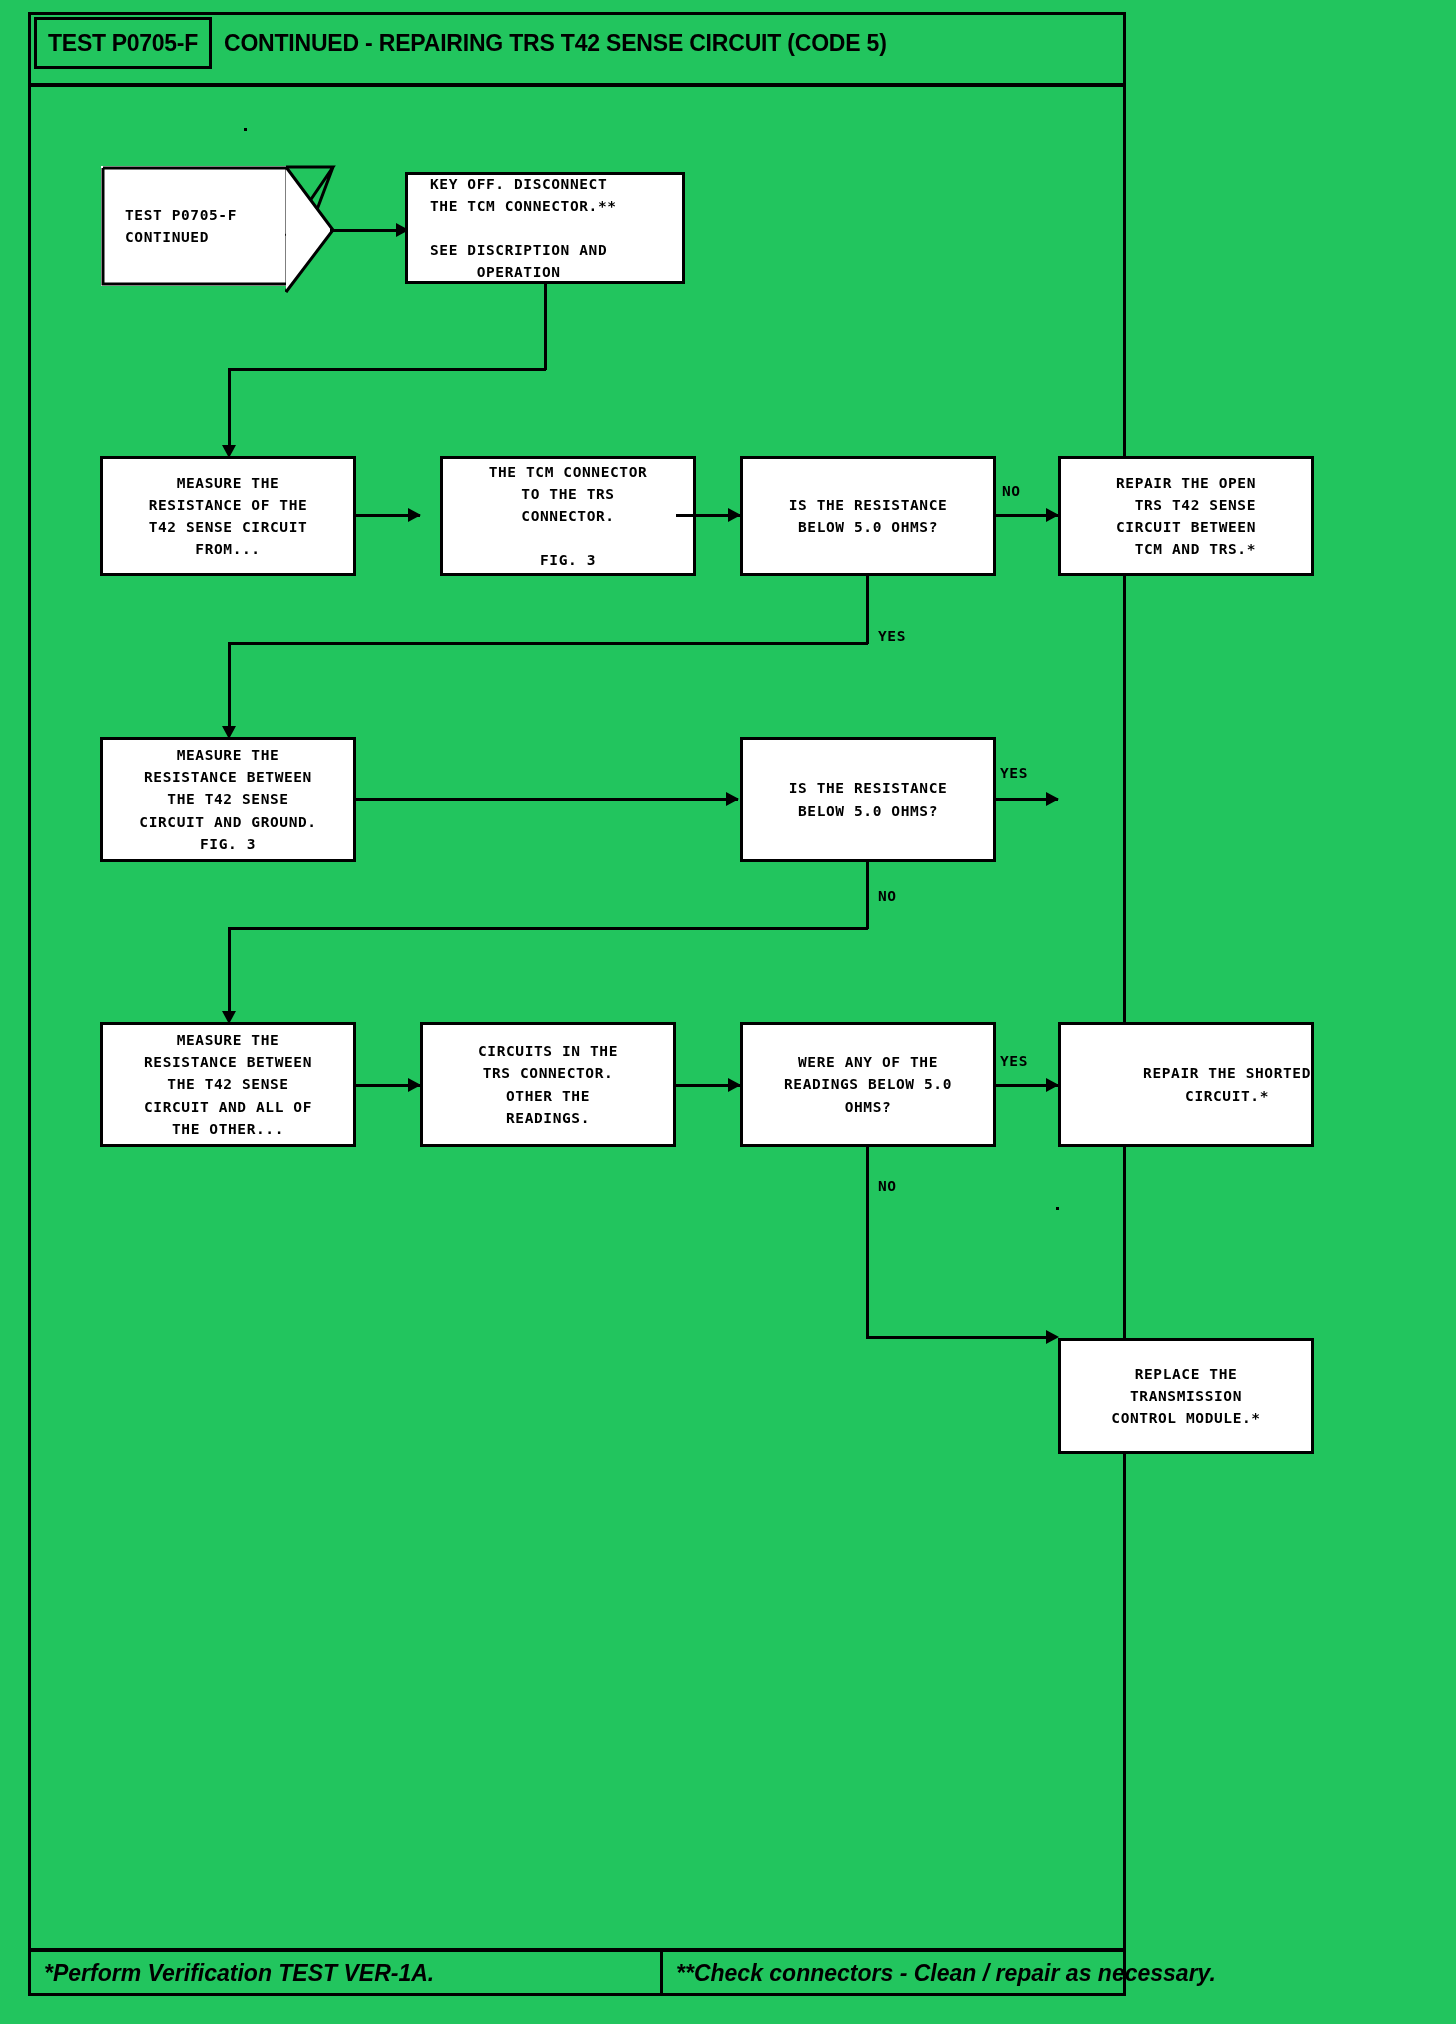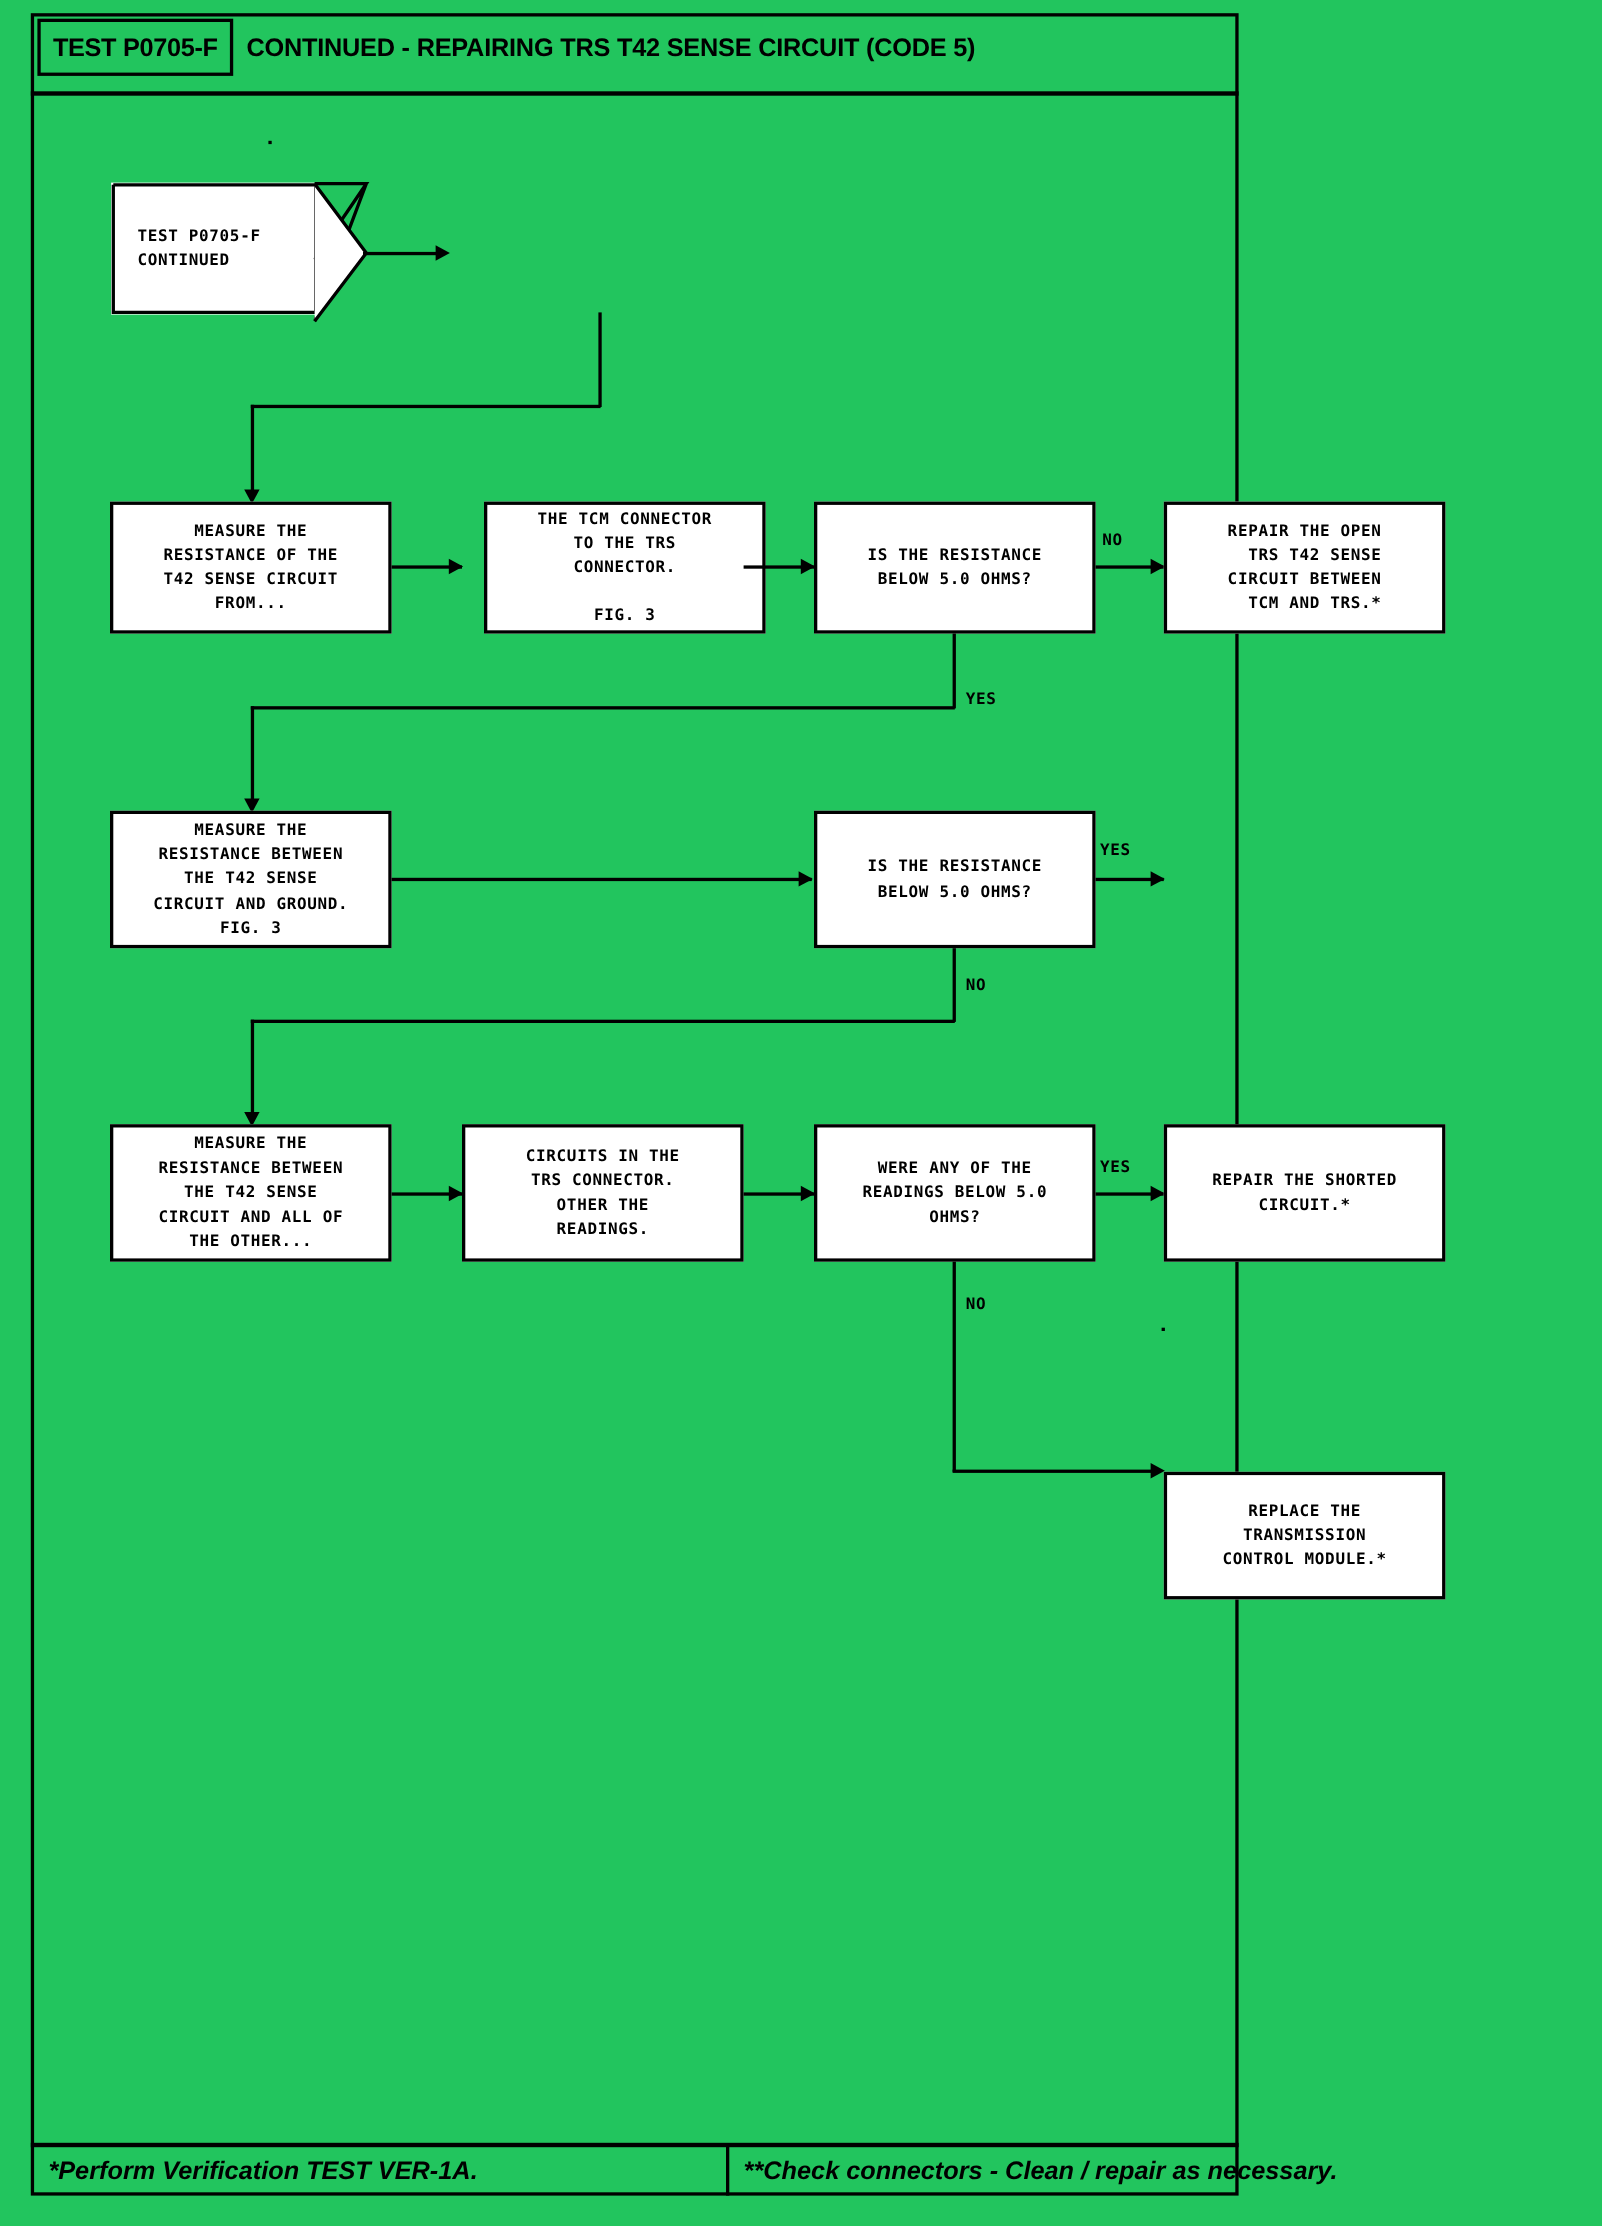--- a/index.html
+++ b/index.html
@@ -180,20 +180,27 @@
   </div>
 
   <svg style="position:absolute;left:285px;top:158px;width:80px;height:142px;">
     <polyline points="1,9 48,9 1,78 48,9 1,134" fill="none" stroke="#000" stroke-width="3"></polyline>
     <polyline points="1,9 48,72 1,134" fill="#fff" stroke="#000" stroke-width="3"></polyline>
   </svg>
 
   <div class="conn h" style="left:330px;top:229px;width:72px;"></div>
   <div class="arrowhead right" style="left:396px;top:223px;"></div>
 
+  <div class="node left-text" style="left:405px;top:172px;width:280px;height:112px;">
+    <span>KEY OFF. DISCONNECT
+THE TCM CONNECTOR.**
+
+SEE DISCRIPTION AND
+     OPERATION</span>
+  </div>
 
   <div class="conn v" style="left:544px;top:284px;height:86px;"></div>
   <div class="conn h" style="left:228px;top:368px;width:318px;"></div>
   <div class="conn v" style="left:228px;top:368px;height:81px;"></div>
   <div class="arrowhead down" style="left:222px;top:445px;"></div>
 
   <div class="node" style="left:100px;top:456px;width:256px;height:120px;">
     <span>MEASURE THE
 RESISTANCE OF THE
 T42 SENSE CIRCUIT
@@ -287,21 +294,21 @@
   <div class="node" style="left:740px;top:1022px;width:256px;height:125px;">
     <span>WERE ANY OF THE
 READINGS BELOW 5.0
 OHMS?</span>
   </div>
 
   <div class="edge-label" style="left:1000px;top:1053px;">YES</div>
   <div class="conn h" style="left:996px;top:1084px;width:62px;"></div>
   <div class="arrowhead right" style="left:1046px;top:1078px;"></div>
 
-  <div class="node" style="left:1058px;top:1022px;width:256px;height:125px;">
+  <div class="node" style="left:1058px;top:1022px;width:256px;height:125px;align-items:flex-end;">
     <span>REPAIR THE SHORTED
 CIRCUIT.*</span>
   </div>
 
   <div class="conn v" style="left:866px;top:1147px;height:191px;"></div>
   <div class="edge-label" style="left:878px;top:1178px;">NO</div>
   <div class="conn h" style="left:866px;top:1336px;width:184px;"></div>
   <div class="arrowhead right" style="left:1046px;top:1330px;"></div>
 
   <div class="node" style="left:1058px;top:1338px;width:256px;height:116px;">

